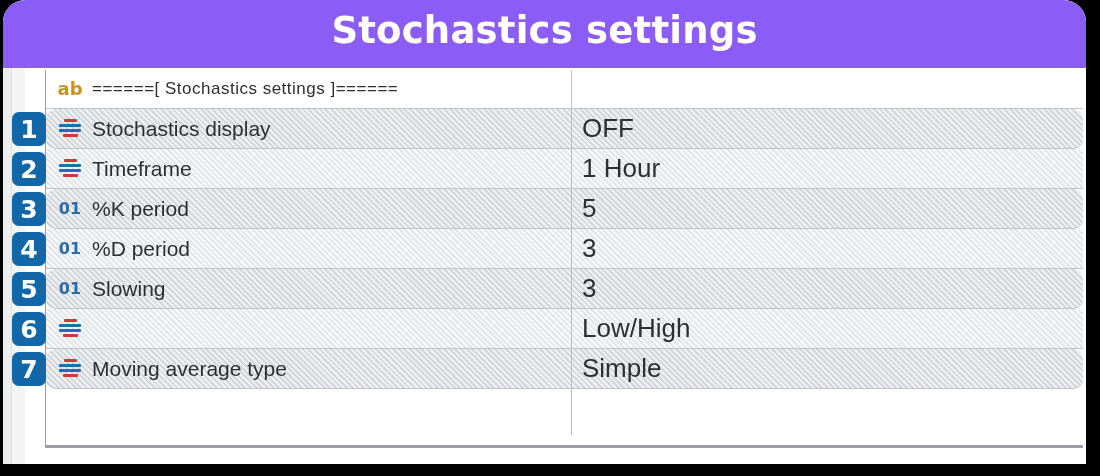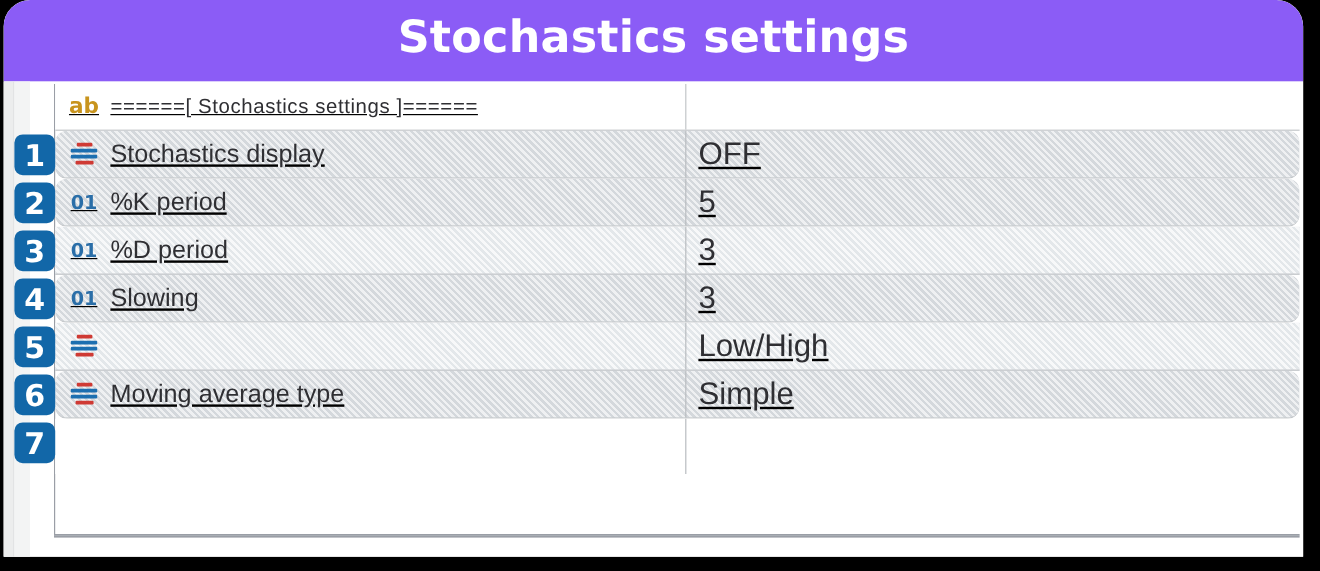--- a/index.html
+++ b/index.html
@@ -96,21 +96,20 @@
     box-sizing: border-box;
   }
 
   .row {
     position: relative;
     height: 40px;
     display: flex;
     align-items: center;
     box-sizing: border-box;
     border-bottom: 1px solid #c3c6c9;
-    text-decoration: underline;
   }
 
   
   .row.header-row {
     height: 39px;
     background: #ffffff;
     border-bottom: 1px solid #c3c6c9;
   }
   .row.header-row .cell-name {
     border-right: 1px solid #c3c6c9;
@@ -297,20 +296,36 @@
                   <i class="b3"></i>
                   <i class="b4"></i>
                 </span>
               </span>
               <span class="label-text">Stochastics display</span>
             </div>
             <div class="cell-value">
               <span class="value-text">OFF</span>
             </div>
           </div>
+          <div class="row light">
+            <div class="cell-name">
+              <span class="icon">
+                <span class="icon-enum">
+                  <i class="b1"></i>
+                  <i class="b2"></i>
+                  <i class="b3"></i>
+                  <i class="b4"></i>
+                </span>
+              </span>
+              <span class="label-text">Timeframe</span>
+            </div>
+            <div class="cell-value">
+              <span class="value-text">1 Hour</span>
+            </div>
+          </div>
           <div class="row dark">
             <div class="cell-name">
               <span class="icon">
                 <span class="icon-01">01</span>
               </span>
               <span class="label-text">%K period</span>
             </div>
             <div class="cell-value">
               <span class="value-text">5</span>
             </div>

